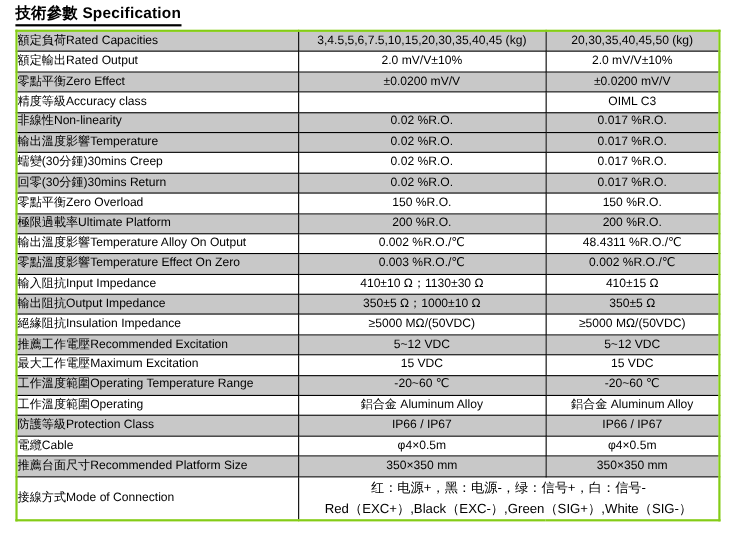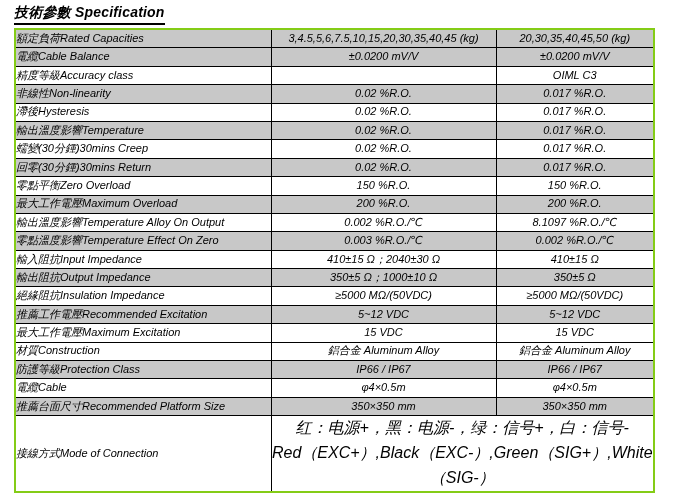--- a/index.html
+++ b/index.html
@@ -4,21 +4,20 @@
 <style>
   html,body{margin:0;padding:0;background:#ffffff;}
   .page{
     width:679px;height:500px;
     background:#ffffff;
     color:#000;
     font-family:"Liberation Sans","DejaVu Sans",sans-serif;
     box-sizing:border-box;
     padding:3px 0 0 14px;
     overflow:hidden;
-    font-style:italic;
   }
   .title{
     display:inline-block;
     font-size:14px;
     font-weight:bold;
     margin:0 0 3px 0;
     padding-bottom:1px;
     border-bottom:2px solid #000;
     letter-spacing:0.2px;
   }
@@ -40,56 +39,56 @@
   td.label{
     text-align:left;
     padding-left:4px;
   }
   td.val{
     text-align:center;
     margin-left:44px;
   }
   tr.shaded td{background:#c8c8c8;}
   tr.conn-row td{height:38px;white-space:normal;}
-  .conn-line{text-align:center;line-height:1.55;font-size:16px;}
+  .conn-line{text-align:center;line-height:1.55;font-size:12px;}
 </style>
 </head>
 <body>
 
 <div class="page">
   <h1 class="title">技術參數 Specification</h1>
   <table class="spec-table">
     <colgroup>
       <col style="width:256px">
       <col style="width:225px">
       <col style="width:158px">
     </colgroup>
     <tbody>
         <tr class="shaded">
           <td class="label">額定負荷Rated Capacities</td>
           <td class="val">3,4.5,5,6,7.5,10,15,20,30,35,40,45 (kg)</td>
           <td class="val">20,30,35,40,45,50  (kg)</td>
         </tr>
+        <tr>
+          <td class="label">額定輸出Rated Output</td>
+          <td class="val">2.0 mV/V±10%</td>
+          <td class="val">2.0 mV/V±10%</td>
+        </tr>
         <tr class="shaded">
-          <td class="label">電纜Cable Balance</td>
+          <td class="label">零點平衡Zero Effect</td>
           <td class="val">±0.0200 mV/V</td>
           <td class="val">±0.0200 mV/V</td>
         </tr>
         <tr>
           <td class="label">精度等級Accuracy class</td>
           <td class="val"></td>
           <td class="val">OIML C3</td>
         </tr>
         <tr class="shaded">
           <td class="label">非線性Non-linearity</td>
-          <td class="val">0.02 %R.O.</td>
-          <td class="val">0.017 %R.O.</td>
-        </tr>
-        <tr>
-          <td class="label">滯後Hysteresis</td>
           <td class="val">0.02 %R.O.</td>
           <td class="val">0.017 %R.O.</td>
         </tr>
         <tr class="shaded">
           <td class="label">輸出溫度影響Temperature</td>
           <td class="val">0.02 %R.O.</td>
           <td class="val">0.017 %R.O.</td>
         </tr>
         <tr>
           <td class="label">蠕變(30分鍾)30mins Creep</td>
@@ -100,37 +99,37 @@
           <td class="label">回零(30分鍾)30mins Return</td>
           <td class="val">0.02 %R.O.</td>
           <td class="val">0.017 %R.O.</td>
         </tr>
         <tr>
           <td class="label">零點平衡Zero Overload</td>
           <td class="val">150 %R.O.</td>
           <td class="val">150 %R.O.</td>
         </tr>
         <tr class="shaded">
-          <td class="label">最大工作電壓Maximum Overload</td>
+          <td class="label">極限過載率Ultimate Platform</td>
           <td class="val">200 %R.O.</td>
           <td class="val">200 %R.O.</td>
         </tr>
         <tr>
           <td class="label">輸出溫度影響Temperature Alloy On Output</td>
           <td class="val">0.002 %R.O./℃</td>
-          <td class="val">8.1097 %R.O./℃</td>
+          <td class="val">48.4311 %R.O./℃</td>
         </tr>
         <tr class="shaded">
           <td class="label">零點溫度影響Temperature Effect On Zero</td>
           <td class="val">0.003 %R.O./℃</td>
           <td class="val">0.002 %R.O./℃</td>
         </tr>
         <tr>
           <td class="label">輸入阻抗Input Impedance</td>
-          <td class="val">410±15 Ω；2040±30 Ω</td>
+          <td class="val">410±10 Ω；1130±30 Ω</td>
           <td class="val">410±15 Ω</td>
         </tr>
         <tr class="shaded">
           <td class="label">輸出阻抗Output Impedance</td>
           <td class="val">350±5 Ω；1000±10 Ω</td>
           <td class="val">350±5 Ω</td>
         </tr>
         <tr>
           <td class="label">絕緣阻抗Insulation Impedance</td>
           <td class="val">≥5000 MΩ/(50VDC)</td>
@@ -139,22 +138,27 @@
         <tr class="shaded">
           <td class="label">推薦工作電壓Recommended Excitation</td>
           <td class="val">5~12 VDC</td>
           <td class="val">5~12 VDC</td>
         </tr>
         <tr>
           <td class="label">最大工作電壓Maximum Excitation</td>
           <td class="val">15 VDC</td>
           <td class="val">15 VDC</td>
         </tr>
+        <tr class="shaded">
+          <td class="label">工作溫度範圍Operating Temperature Range</td>
+          <td class="val">-20~60 ℃</td>
+          <td class="val">-20~60 ℃</td>
+        </tr>
         <tr>
-          <td class="label">材質Construction</td>
+          <td class="label">工作溫度範圍Operating</td>
           <td class="val">鋁合金 Aluminum Alloy</td>
           <td class="val">鋁合金 Aluminum Alloy</td>
         </tr>
         <tr class="shaded">
           <td class="label">防護等級Protection Class</td>
           <td class="val">IP66 / IP67</td>
           <td class="val">IP66 / IP67</td>
         </tr>
         <tr>
           <td class="label">電纜Cable</td>

